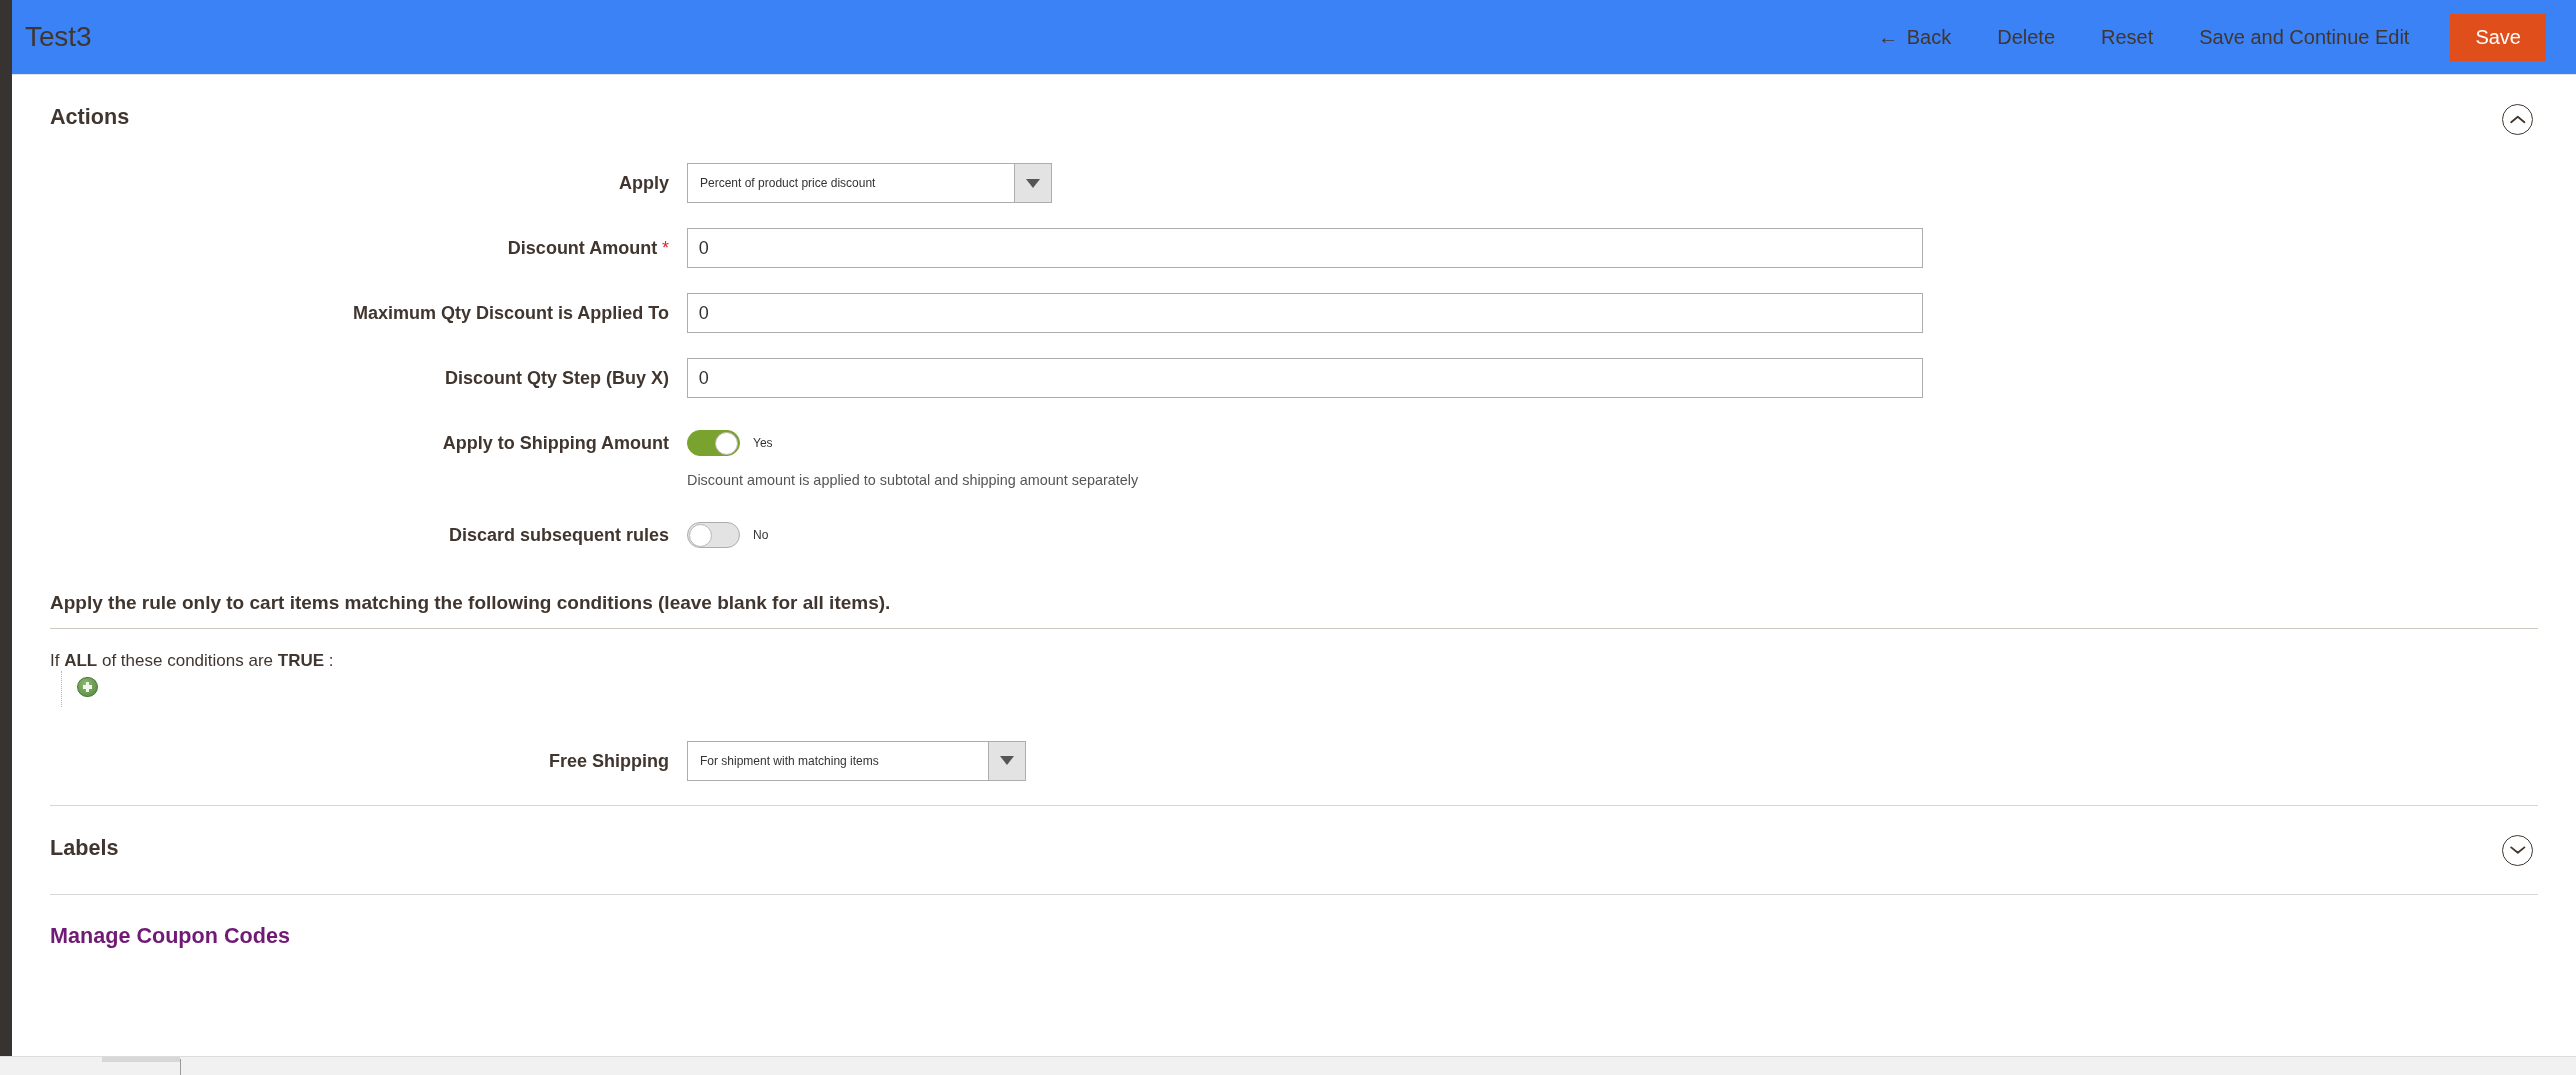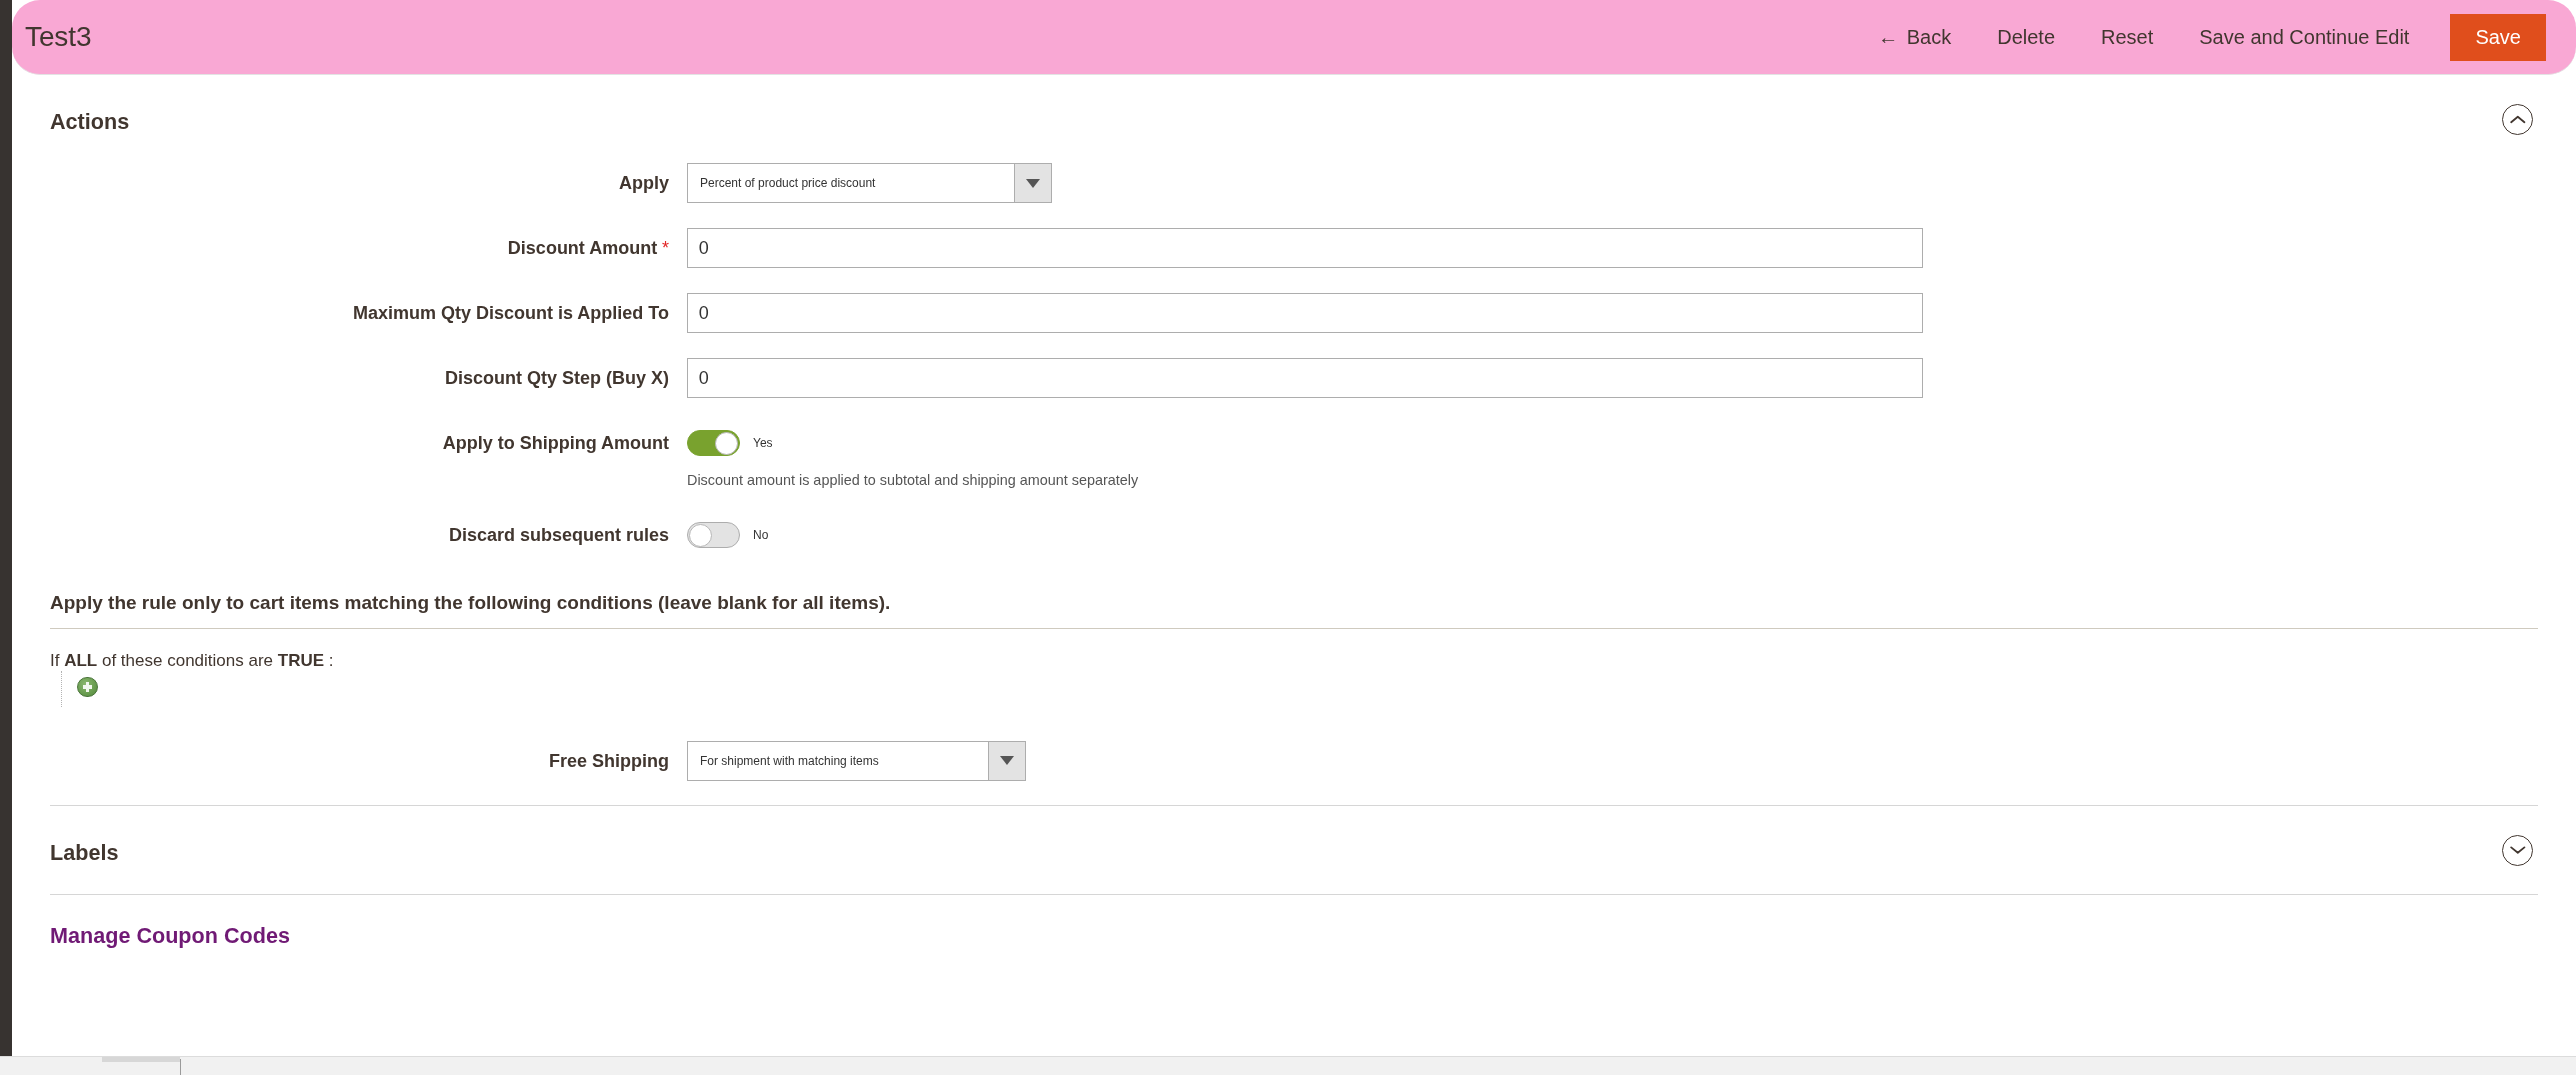--- a/index.html
+++ b/index.html
@@ -13,22 +13,22 @@
 
   
   .admin-rail {
     position: absolute; left: 0; top: 0; width: 12px; height: 1056px;
     background: #373330;
   }
 
   
   .page-header {
     position: absolute; left: 12px; top: 0; right: 0; height: 75px;
-    background: #f9a8d4; border-bottom: 0.6px solid #e3e3e3;
-    display: flex; align-items: center; border-radius: 28px;
+    background: #3b82f6; border-bottom: 0.6px solid #e3e3e3;
+    display: flex; align-items: center;
   }
   .page-title {
     margin-left: 13px;
     font-size: 28px; font-weight: 400; color: #41362f;
     letter-spacing: -0.1px; line-height: 1;
   }
   .header-actions {
     margin-left: auto; display: flex; align-items: center; height: 100%;
   }
   .hdr-btn {
@@ -44,21 +44,21 @@
     font-size: 20px; align-self: center;
   }
 
   
   .content { position: absolute; left: 12px; top: 75px; right: 0; bottom: 0; background: #fff; }
 
   .section {
     margin: 0 38px 0 38px;
   }
   .section-head {
-    display: flex; align-items: flex-end; justify-content: space-between;
+    display: flex; align-items: flex-start; justify-content: space-between;
     border-top: 0.6px solid #d6d6d6;
     padding: 29px 0 28px 0;
   }
   .section-head.no-top { border-top: none; }
   .section-title {
     font-size: 21.6px; font-weight: 700; color: #41362f;
   }
   .collapse-icon {
     width: 31px; height: 31px; border-radius: 50%;
     border: 1.2px solid #41362f;

